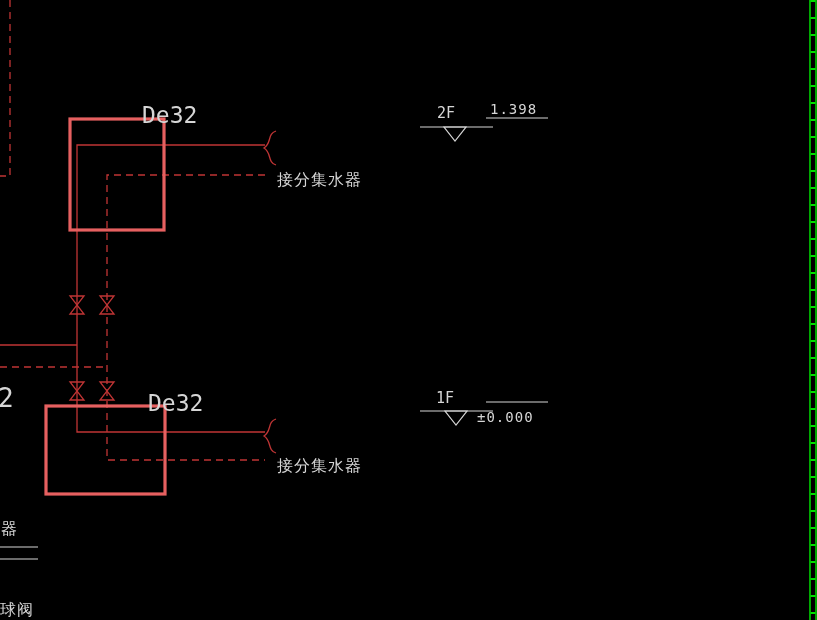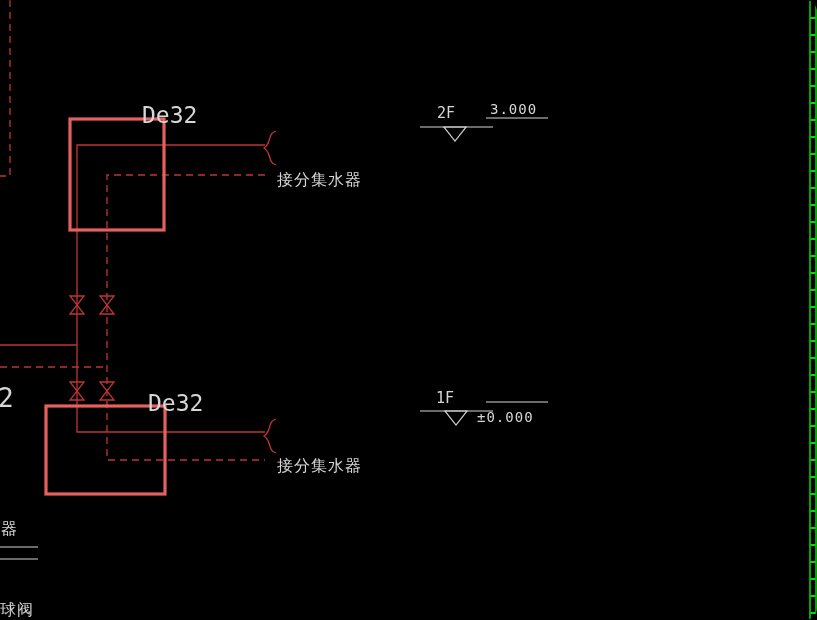--- a/index.html
+++ b/index.html
@@ -1,20 +1,19 @@
 <!DOCTYPE html>
 <html style="--background: #000000; --pipe-red: #c03535; --highlight-red: #e66060; --text-gray: #d6d6d6; --frame-green: #00e000;"><head>
 <meta charset="utf-8">
 <style>
   html,body{margin:0;padding:0;background:#000;}
   .canvas{
     position:relative;width:817px;height:620px;overflow:hidden;
     background:var(--background,#000);
     font-family:"DejaVu Sans Mono","Liberation Mono",monospace;
-    border-radius:12px;
   }
   .canvas svg{position:absolute;left:0;top:0;}
   .t{position:absolute;color:var(--text-gray,#d6d6d6);white-space:pre;line-height:1;}
   .de32{font-size:23px;}
   .cjk{font-size:16px;letter-spacing:1px;}
   .lvl{font-size:15px;text-align:right;}
   .lvl-val{font-size:14px;letter-spacing:1px;}
   .big{font-size:26px;}
   .pipe{stroke:var(--pipe-red,#c03535);stroke-width:1.3;fill:none;}
   .pipe.dashed{stroke-dasharray:7 5;}
@@ -71,21 +70,21 @@
     <line class="gline" x1="816" y1="0" x2="816" y2="620" stroke-width="2"></line>
   </svg>
 
   <span class="t de32" style="left:142px;top:104px">De32</span>
   <span class="t de32" style="left:148px;top:392px">De32</span>
 
   <span class="t cjk" style="left:277px;top:172px">接分集水器</span>
   <span class="t cjk" style="left:277px;top:458px">接分集水器</span>
 
   <span class="t lvl" style="left:437px;top:106px">2F</span>
-  <span class="t lvl-val" style="left:490px;top:102px">3.000</span>
+  <span class="t lvl-val" style="left:490px;top:102px">1.398</span>
 
   <span class="t lvl" style="left:436px;top:391px">1F</span>
   <span class="t lvl-val" style="left:477px;top:410px">±0.000</span>
 
   <span class="t big" style="left:-2px;top:385px">2</span>
 
   <span class="t cjk" style="left:1px;top:521px">器</span>
   <span class="t cjk" style="left:0px;top:602px">球阀</span>
 
 </div>

